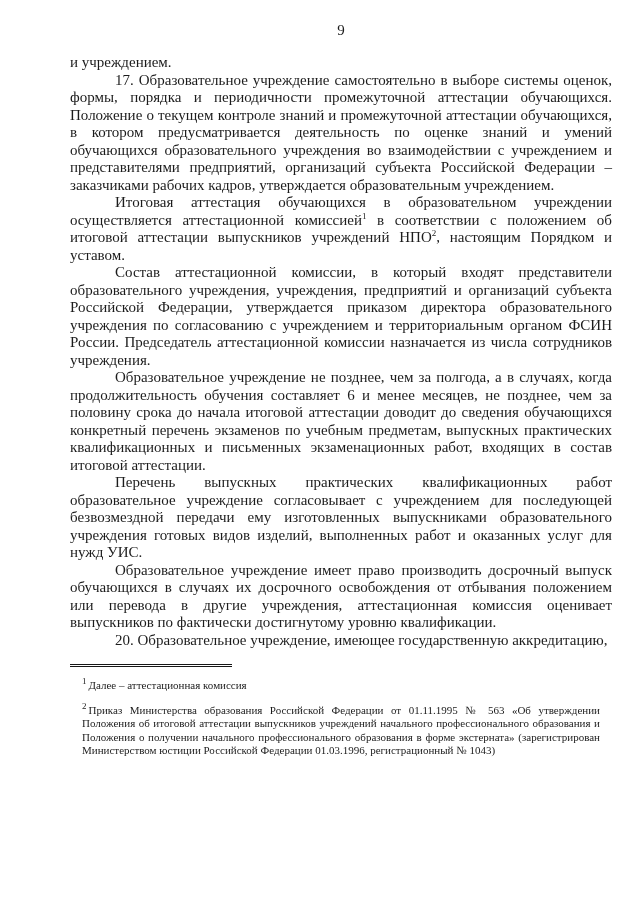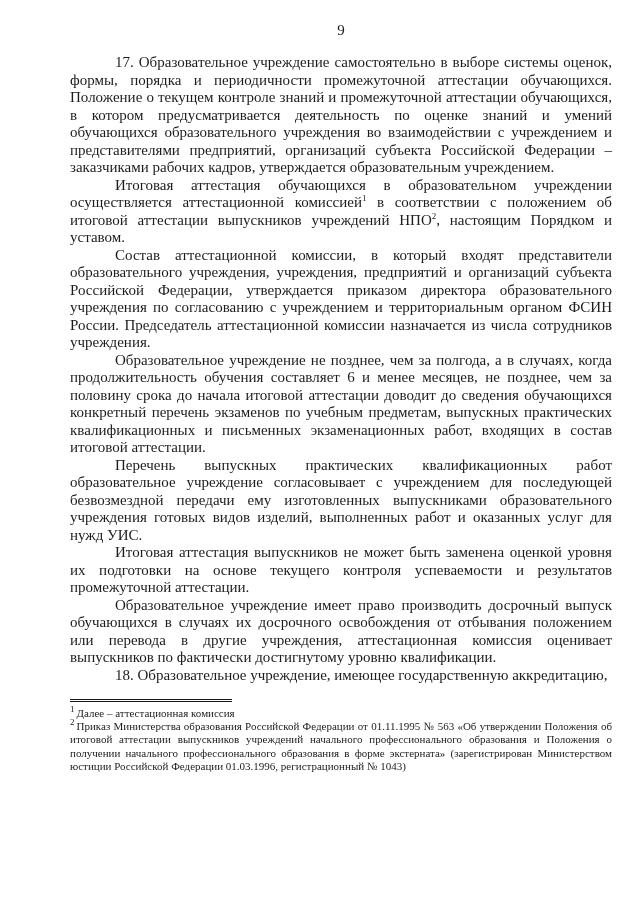--- a/index.html
+++ b/index.html
@@ -48,53 +48,53 @@
     height: 0;
     border-top: 3px double #161616;
   }
   .footnotes {
     margin-top: 5px;
     font-size: 11px;
     line-height: 13.2px;
     text-align: justify;
   }
   .footnote {
-    margin: 0;
+    margin: 12px;
     font-family: Liberation Serif, serif;
   }
   .footnote .fn-text {
     margin-left: 2px;
   }
 </style>
 </head>
 <body>
 
 <div class="page">
 
   <div class="page-number">9</div>
 
   <div class="body-text">
 
+    <p class="para no-indent"><span>и учреждением.</span></p>
 
     <p class="para"><span>17. Образовательное учреждение самостоятельно в выборе системы оценок, формы, порядка и периодичности промежуточной аттестации обучающихся. Положение о текущем контроле знаний и промежуточной аттестации обучающихся, в котором предусматривается деятельность по оценке знаний и умений обучающихся образовательного учреждения во взаимодействии с учреждением и представителями предприятий, организаций субъекта Российской Федерации – заказчиками рабочих кадров, утверждается образовательным учреждением.</span></p>
 
     <p class="para"><span>Итоговая аттестация обучающихся в образовательном учреждении осуществляется аттестационной комиссией</span><sup>1</sup><span> в соответствии с положением об итоговой аттестации выпускников учреждений НПО</span><sup>2</sup><span>, настоящим Порядком и уставом.</span></p>
 
     <p class="para"><span>Состав аттестационной комиссии, в который входят представители образовательного учреждения, учреждения, предприятий и организаций субъекта Российской Федерации, утверждается приказом директора образовательного учреждения по согласованию с учреждением и территориальным органом ФСИН России. Председатель аттестационной комиссии назначается из числа сотрудников учреждения.</span></p>
 
     <p class="para"><span>Образовательное учреждение не позднее, чем за полгода, а в случаях, когда продолжительность обучения составляет 6 и менее месяцев, не позднее, чем за половину срока до начала итоговой аттестации доводит до сведения обучающихся конкретный перечень экзаменов по учебным предметам, выпускных практических квалификационных и письменных экзаменационных работ, входящих в состав итоговой аттестации.</span></p>
 
     <p class="para"><span>Перечень выпускных практических квалификационных работ образовательное учреждение согласовывает с учреждением для последующей безвозмездной передачи ему изготовленных выпускниками образовательного учреждения готовых видов изделий, выполненных работ и оказанных услуг для нужд УИС.</span></p>
 
-    <p class="para"><span>Итоговая аттестация выпускников не может быть заменена оценкой уровня их подготовки на основе текущего контроля успеваемости и результатов промежуточной аттестации.</span></p>
 
     <p class="para"><span>Образовательное учреждение имеет право производить досрочный выпуск обучающихся в случаях их досрочного освобождения от отбывания положением или перевода в другие учреждения, аттестационная комиссия оценивает выпускников по фактически достигнутому уровню квалификации.</span></p>
 
 
-    <p class="para"><span>18. Образовательное учреждение, имеющее государственную аккредитацию,</span></p>
+    <p class="para"><span>20. Образовательное учреждение, имеющее государственную аккредитацию,</span></p>
 
   </div>
 
   <div class="footnote-sep"></div>
 
   <div class="footnotes">
 
     <p class="footnote"><sup>1</sup><span class="fn-text">Далее – аттестационная комиссия</span></p>
 
     <p class="footnote"><sup>2</sup><span class="fn-text">Приказ Министерства образования Российской Федерации от 01.11.1995 № 563 «Об утверждении Положения об итоговой аттестации выпускников учреждений начального профессионального образования и Положения о получении начального профессионального образования в форме экстерната» (зарегистрирован Министерством юстиции Российской Федерации 01.03.1996, регистрационный № 1043)</span></p>

